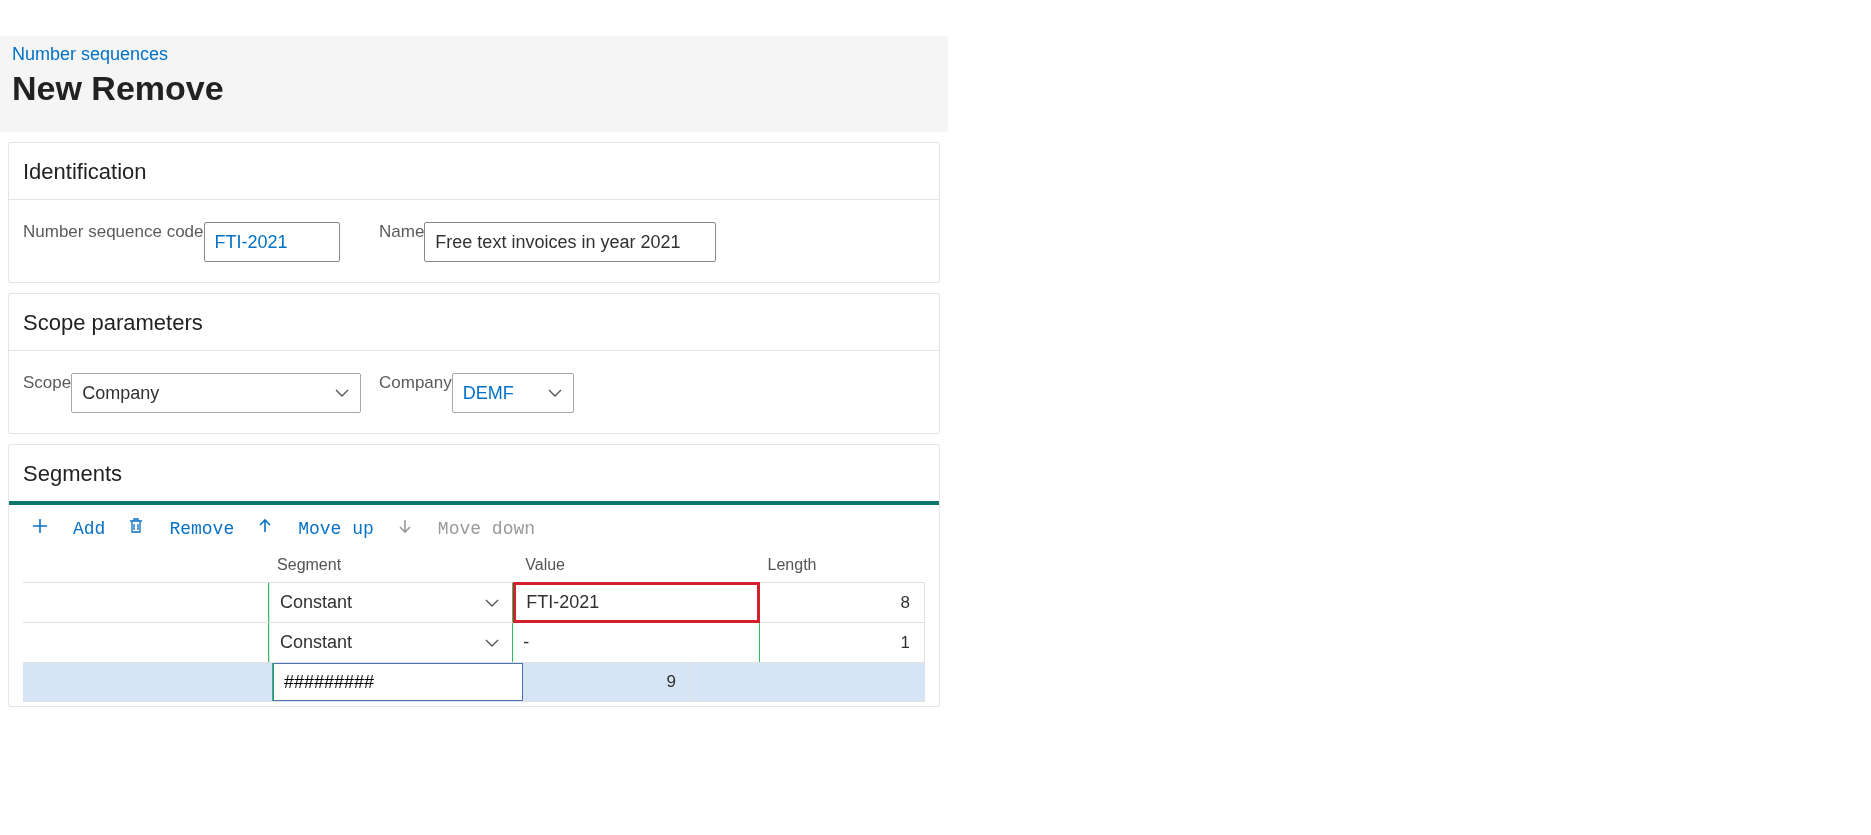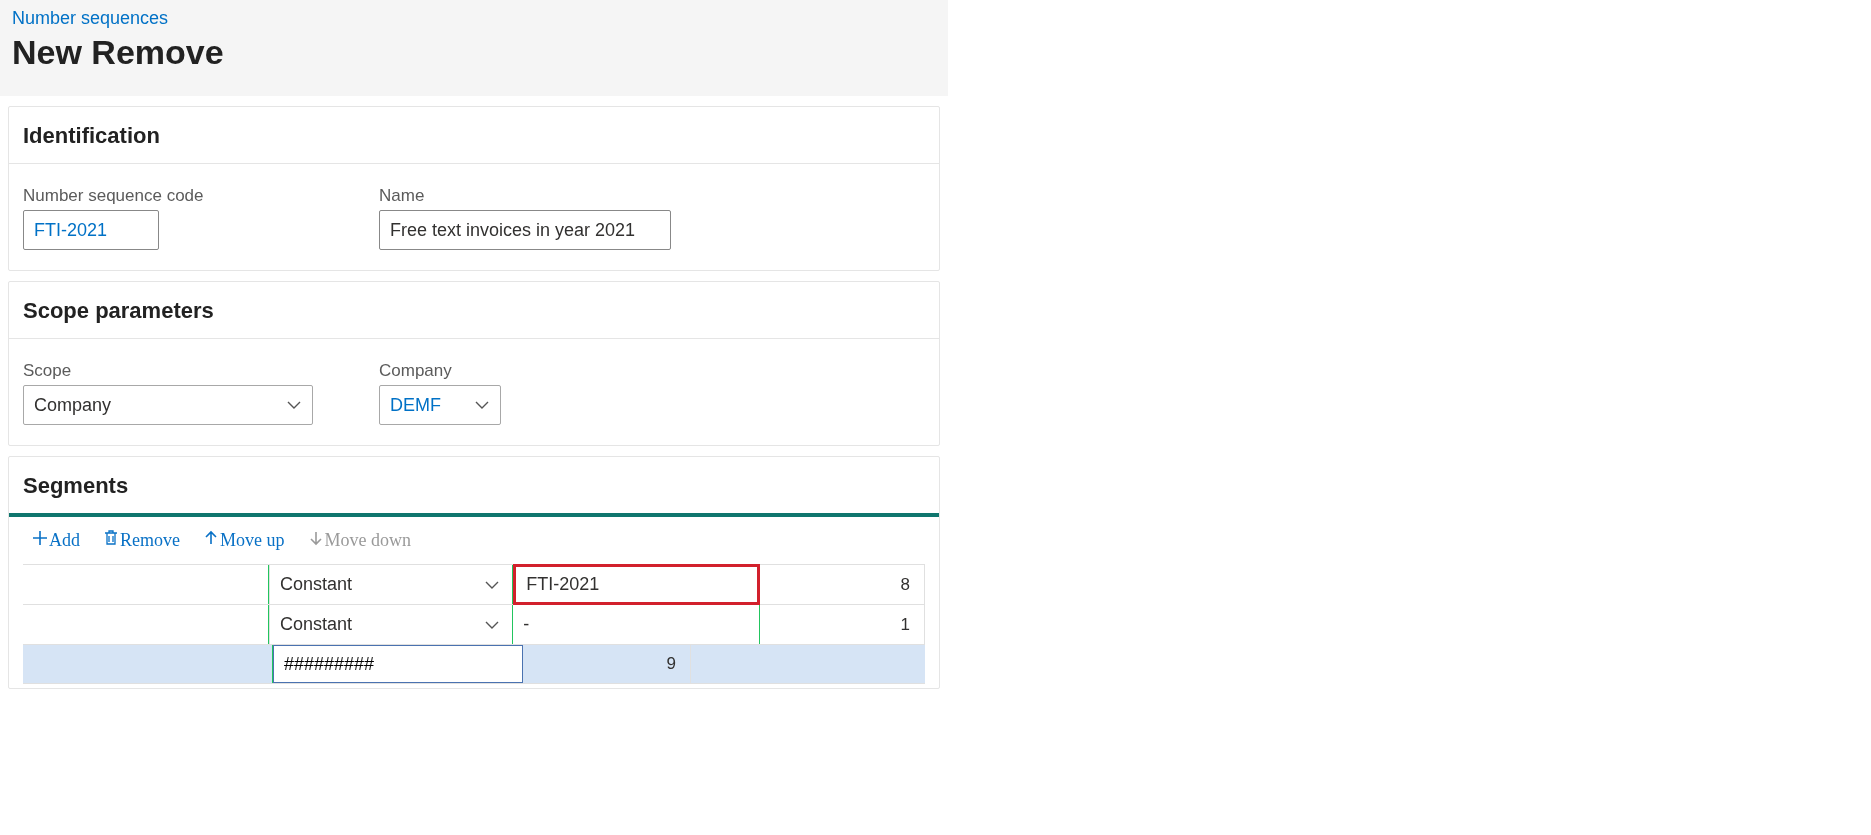--- a/index.html
+++ b/index.html
@@ -6,20 +6,21 @@
   body {
     font-family: "Segoe UI", Arial, sans-serif;
     background: #fff;
     color: #323130;
     width: 1871px;
     height: 835px;
     overflow: hidden;
   }
   .page {
     width: 948px;
+    margin-top: 36px;
   }
   .top-area {
     background: #f5f5f5;
     padding: 8px 12px 24px 12px;
   }
   .breadcrumb-link {
     color: #0071c6;
     font-size: 18px;
     text-decoration: none;
     cursor: pointer;
@@ -31,35 +32,35 @@
     margin-top: 4px;
   }
   .panel {
     background: #fff;
     border: 1px solid #e5e5e5;
     border-radius: 2px;
     margin: 10px 8px 2px 8px;
   }
   .panel-header {
     font-size: 22px;
-    font-weight: 700;
+    font-weight: 400;
     color: #222;
     padding: 16px 14px 14px 14px;
     border-bottom: 1px solid #e5e5e5;
   }
   .panel-body {
     padding: 22px 14px 20px 14px;
   }
   .field-row {
     display: flex;
     gap: 0;
   }
   .field-group {
     display: flex;
-    flex-direction: column;
+    flex-direction: row;
   }
   .field-group.col1 { width: 356px; }
   .field-group.col2 { width: 400px; }
   .field-label {
     font-size: 17px;
     color: #5b5b5b;
     margin-bottom: 4px;
   }
   .text-input {
     border: 1px solid #a8a8a8;
@@ -102,27 +103,27 @@
   .chev svg { width: 16px; height: 16px; }
   .toolbar {
     display: flex;
     gap: 22px;
     padding: 12px 8px;
     align-items: center;
   }
   .tool-btn {
     display: inline-flex;
     align-items: center;
-    gap: 0;
+    gap: 24px;
     font-size: 18px;
     color: #0971c6;
     cursor: pointer;
     background: none;
     border: none;
-    font-family: Liberation Serif, serif;
+    font-family: Liberation Mono, monospace;
   }
   .tool-btn.disabled { color: #9a9a9a; cursor: default; }
   .tool-btn svg { width: 18px; height: 18px; }
   .grid {
     width: 100%;
   }
   .grid-header-row {
     display: flex;
     font-size: 16px;
     color: #555;
@@ -278,20 +279,26 @@
           <span>
             <svg viewBox="0 0 18 18">
                 <path d="M9 3 V15 M4 10 L9 15 L14 10" stroke="#9a9a9a" stroke-width="1.6" fill="none"></path>
               </svg>
           </span>
           <span>Move down</span>
         </button>
       </div>
 
       <div class="grid">
+        <div class="grid-header-row">
+          <div class="col-sel"></div>
+          <div class="col-segment">Segment</div>
+          <div class="col-value">Value</div>
+          <div class="col-length">Length</div>
+        </div>
 
         <div class="grid-row">
           <div class="cell sel"></div>
           <div class="cell seg">
             <span>Constant</span>
             <span class="chev">
               <svg viewBox="0 0 16 16">
                   <path d="M2 5 L8 11 L14 5" stroke="#555" stroke-width="1.4" fill="none"></path>
                 </svg>
             </span>

